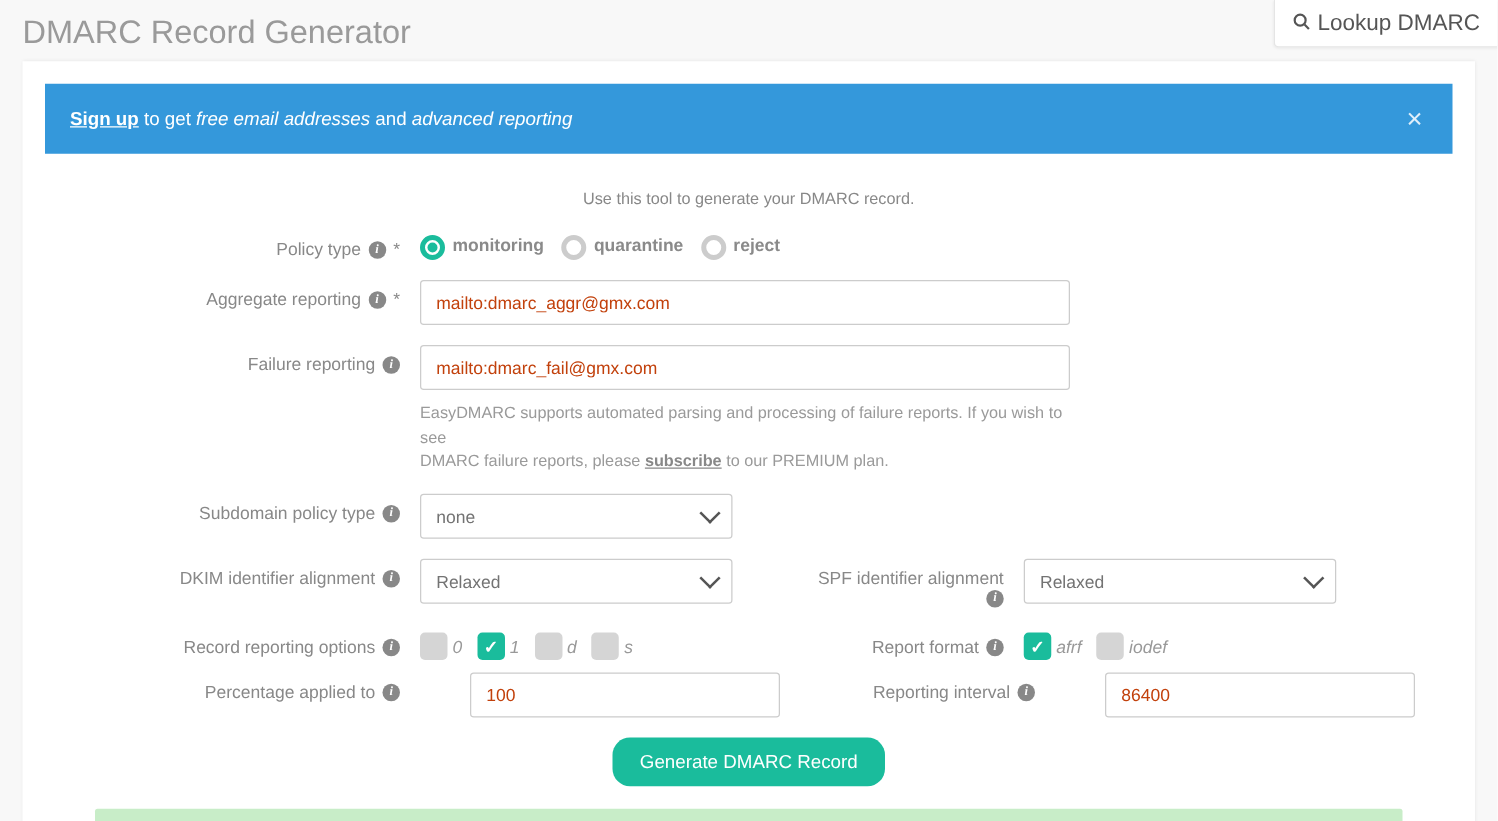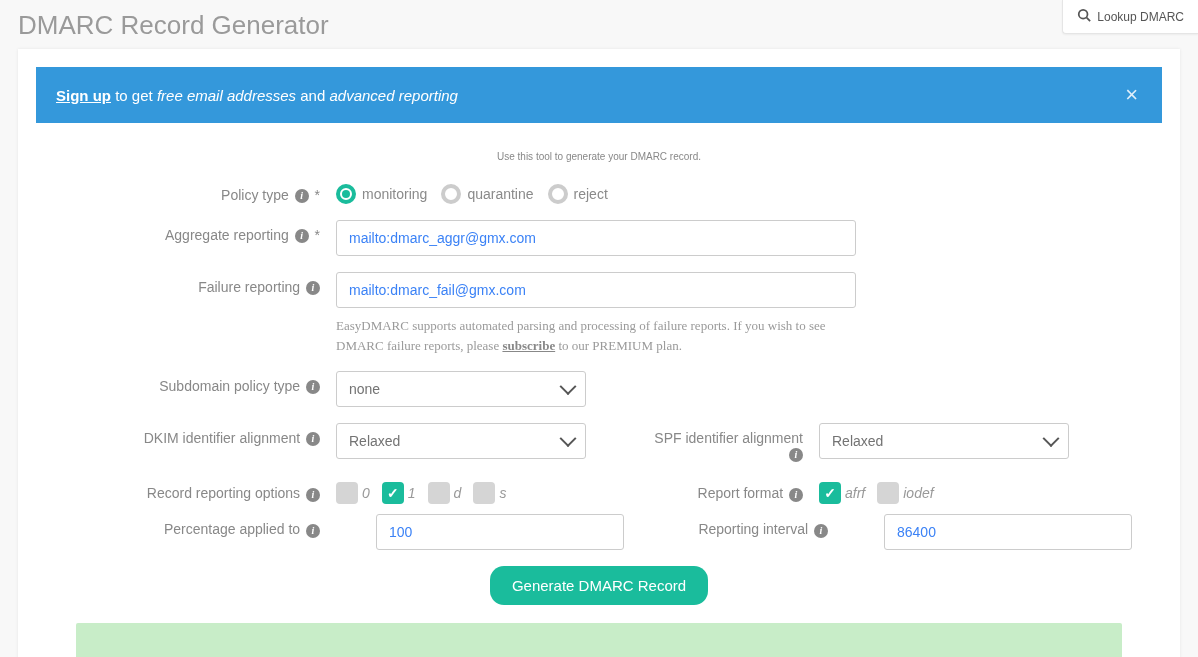--- a/index.html
+++ b/index.html
@@ -30,21 +30,21 @@
   .lookup-btn {
     position: absolute;
     right: 0;
     top: 0;
     background: #fff;
     border: 1px solid #e5e5e5;
     border-top: none;
     border-right: none;
     border-radius: 0 0 0 4px;
     padding: 8px 14px;
-    font-size: 12px;
+    font-size: 18px;
     color: #555;
     display: flex;
     align-items: center;
     gap: 6px;
     cursor: pointer;
     box-shadow: 0 1px 2px rgba(0,0,0,0.05);
   }
   .lookup-btn svg { width: 14px; height: 14px; }
   .card {
     background: #fff;
@@ -57,21 +57,21 @@
     color: #fff;
     padding: 15px 20px;
     display: flex;
     align-items: center;
     justify-content: space-between;
     font-size: 15px;
   }
   .banner a { color: #fff; font-weight: bold; text-decoration: underline; }
   .banner em { font-style: italic; }
   .banner-close { font-size: 22px; color: #e0effa; cursor: pointer; padding: 0 4px; }
-  .intro { text-align: center; margin: 28px 0 18px 0; color: #888; font-size: 10px; }
+  .intro { text-align: center; margin: 28px 0 18px 0; color: #888; font-size: 13px; }
   .form { padding: 0 20px; }
   .row { display: flex; margin-bottom: 16px; align-items: flex-start; }
   .row.compact { margin-bottom: 10px; }
   .label-col {
     width: 280px;
     text-align: right;
     padding-right: 16px;
     padding-top: 7px;
     color: #888;
     font-size: 14px;
@@ -93,48 +93,47 @@
     vertical-align: middle;
   }
   .req { margin-left: 2px; }
   .control-col { flex: 1; }
   .two-col { display: flex; gap: 0; }
   .two-col .half { flex: 1; display: flex; }
   .two-col .half .label-col { width: 280px; }
   .two-col .half:last-child .label-col { width: 220px; padding-left: 40px; }
   .radio-group { display: flex; gap: 14px; align-items: center; padding-top: 4px; }
   .radio {
-    display: flex; align-items: center; gap: 6px; cursor: pointer;
+    display: flex; gap: 6px; cursor: pointer; font-weight: bold;
   }
   .radio-dot {
     width: 20px; height: 20px; border-radius: 50%;
     border: 4px solid #ccc; background: #fff;
   }
   .radio.active .radio-dot { border-color: #1abc9c; }
   .radio.active .radio-dot::after {
     content: ''; display: block; width: 8px; height: 8px; margin: 2px auto;
     border-radius: 50%; background: #1abc9c;
   }
   .input {
     width: 520px;
     border: 1px solid #ccc;
     border-radius: 3px;
     padding: 9px 12px;
     font-size: 14px;
-    color: #3b82f6;
+    color: #c2410c;
     background: #fff;
   }
   .input.small { width: 248px; margin-left: 40px; }
   .help-text {
     font-size: 13px;
     color: #9a9a9a;
     margin-top: 8px;
     max-width: 520px;
     line-height: 1.5;
-    font-family: Liberation Serif, serif;
   }
   .help-text a { color: #888; text-decoration: underline; font-weight: bold; }
   .select {
     position: relative;
     display: inline-block;
   }
   .select select {
     width: 250px;
     border: 1px solid #ccc;
     border-radius: 3px;

